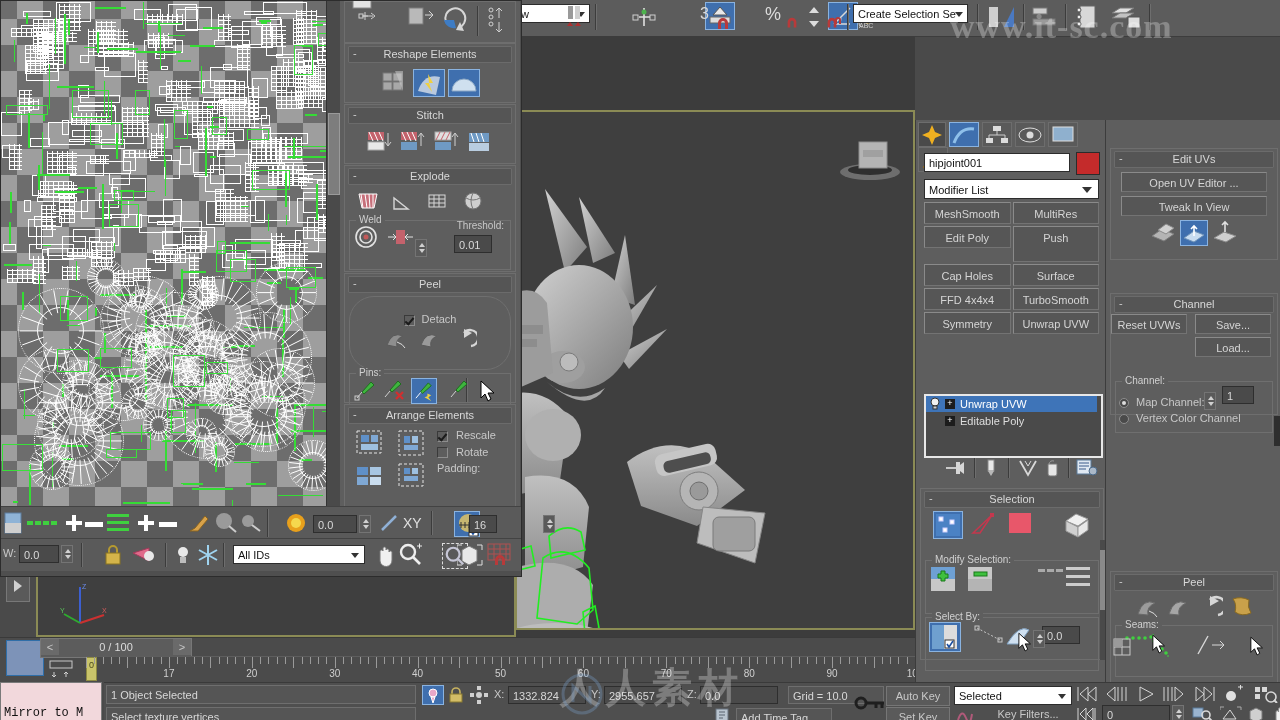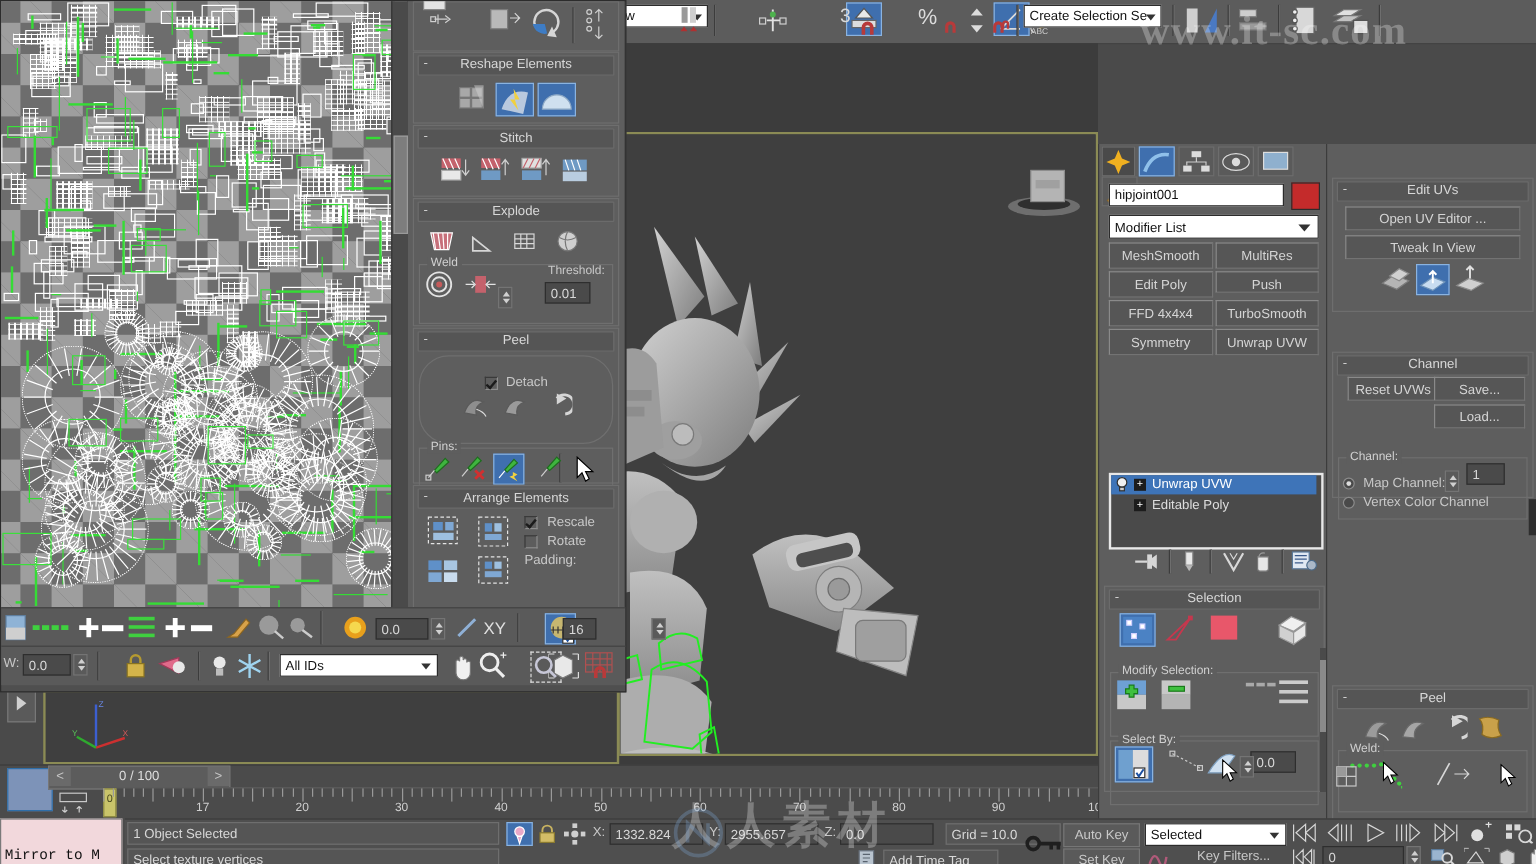--- a/index.html
+++ b/index.html
@@ -1441,21 +1441,25 @@
     <span class="abs" style="right:6px;top:7px;border-left:5px solid transparent;border-right:5px solid transparent;border-top:6px solid #333;"></span>
   </div>
 
   <div class="abs" id="modgrid" style="left:8px;top:82px;width:175px;">
       <div style="display: flex; gap: 2px; margin-bottom: 2px;">
         <div class="btn" style="flex: 1 1 0%; height: 22px; line-height: 22px;">MeshSmooth</div>
         <div class="btn" style="flex: 1 1 0%; height: 22px; line-height: 22px;">MultiRes</div>
       </div>
       <div style="display: flex; gap: 2px; margin-bottom: 2px;">
         <div class="btn" style="flex: 1 1 0%; height: 22px; line-height: 22px;">Edit Poly</div>
-        <div class="btn" style="flex: 1 1 0%; height: 18px; line-height: 22px;">Push</div>
+        <div class="btn" style="flex: 1 1 0%; height: 36px; line-height: 22px;">Push</div>
+      </div>
+      <div style="display: flex; gap: 2px; margin-bottom: 2px;">
+        <div class="btn" style="flex: 1 1 0%; height: 22px; line-height: 22px;">Cap Holes</div>
+        <div class="btn" style="flex: 1 1 0%; height: 22px; line-height: 22px;">Surface</div>
       </div>
       <div style="display: flex; gap: 2px; margin-bottom: 2px;">
         <div class="btn" style="flex: 1 1 0%; height: 22px; line-height: 22px;">FFD 4x4x4</div>
         <div class="btn" style="flex: 1 1 0%; height: 22px; line-height: 22px;">TurboSmooth</div>
       </div>
       <div style="display: flex; gap: 2px; margin-bottom: 2px;">
         <div class="btn" style="flex: 1 1 0%; height: 22px; line-height: 22px;">Symmetry</div>
         <div class="btn" style="flex: 1 1 0%; height: 22px; line-height: 22px;">Unwrap UVW</div>
       </div>
     </div>
@@ -1649,21 +1653,21 @@
           </svg>
       </span>
     </div>
   </div>
 
   <div class="abs rollout" style="left:4px;top:173px;width:166px;height:120px;">
     <div class="rollout-title">
       <span class="minus">-</span>
       <span>Channel</span>
     </div>
-    <div class="abs btn" style="left:12px;top:20px;width:76px;">Reset UVWs</div>
+    <div class="abs btn" style="left:0;top:20px;width:76px;">Reset UVWs</div>
     <div class="abs btn" style="left:84px;top:20px;width:76px;">Save...</div>
     <div class="abs btn" style="left:84px;top:43px;width:76px;">Load...</div>
     <div class="grp" style="margin-top:68px;height:42px;">
       <span class="grp-label">Channel:</span>
       <div style="margin-top:2px;">
         <span class="radio on"></span>
         <span style="margin-left:4px;">Map Channel:</span>
         <span class="abs field" style="right:18px;top:4px;width:32px;">1</span>
         <span class="abs spin" style="right:4px;top:4px;"></span>
       </div>
@@ -1697,21 +1701,21 @@
             <path d="M13 1 l0 10 9 -5z" fill="#d6d6d6"></path>
           </svg>
       </span>
       <span class="ibtn" style="width:28px;height:26px;background:none;border:none;">
         <svg width="26" height="24" viewBox="0 0 26 24">
             <path d="M5 4 q8 -3 16 1 q-2 7 2 13 q-9 4 -16 -1 q2 -8 -2 -13z" fill="#c9a14a" stroke="#8a6a20"></path>
           </svg>
       </span>
     </div>
     <div class="grp" style="margin-top:4px;height:42px;">
-      <span class="grp-label">Weld:</span>
+      <span class="grp-label">Seams:</span>
       <span class="abs" style="left:8px;top:6px;">
         <svg width="58" height="30" viewBox="0 0 58 30">
             <g fill="#3fd03f">
               <circle cx="3" cy="6" r="1.8"></circle>
               <circle cx="9" cy="6" r="1.8"></circle>
               <circle cx="15" cy="6" r="1.8"></circle>
               <circle cx="21" cy="6" r="1.8"></circle>
               <circle cx="27" cy="5" r="1.8"></circle>
               <circle cx="30" cy="9" r="1.8"></circle>
               <circle cx="34" cy="13" r="1.8"></circle>

